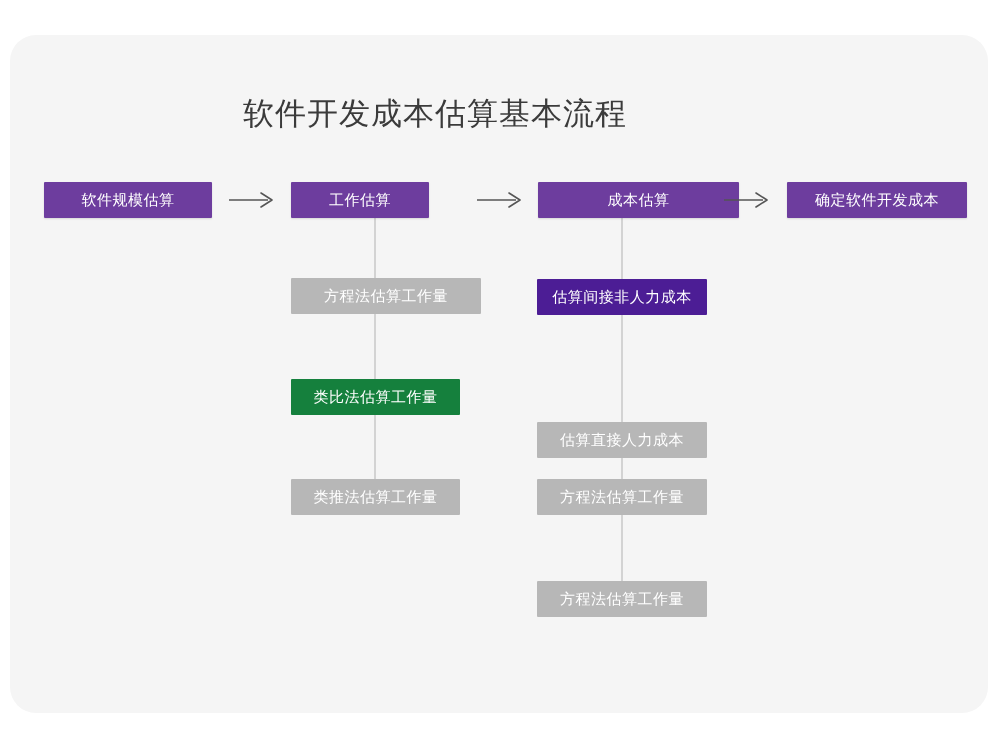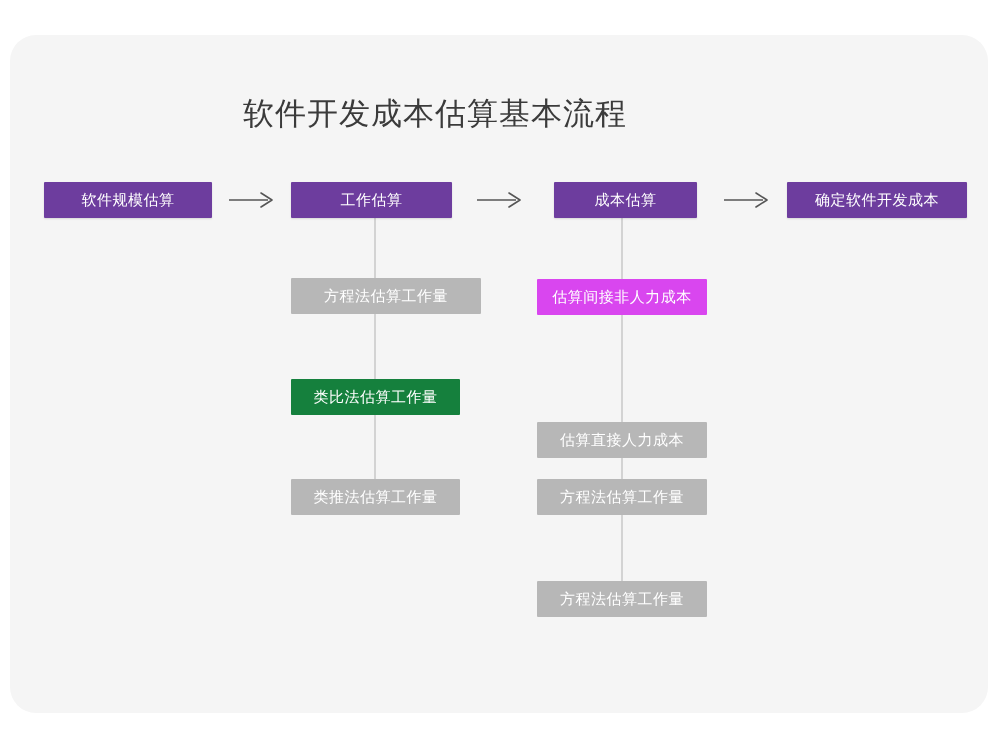--- a/index.html
+++ b/index.html
@@ -93,22 +93,22 @@
 
   <div id="title">软件开发成本估算基本流程</div>
 
   <div id="connector-layer">
       <div class="connector" style="left: 374px; top: 218px; height: 278px; background: rgb(211, 211, 211);"></div>
       <div class="connector" style="left: 621px; top: 218px; height: 380px; background: rgb(211, 211, 211);"></div>
     </div>
 
   <div id="steps-layer">
       <div class="node primary" style="left: 44px; top: 182px; width: 168px; background: rgb(109, 61, 158); color: rgb(255, 255, 255);">软件规模估算</div>
-      <div class="node primary" style="left: 291px; top: 182px; width: 161px; background: rgb(109, 61, 158); color: rgb(255, 255, 255);">工作估算</div>
-      <div class="node primary" style="left: 554px; top: 182px; width: 143px; background: rgb(109, 61, 158); color: rgb(255, 255, 255);">成本估算</div>
+      <div class="node primary" style="left: 291px; top: 182px; width: 138px; background: rgb(109, 61, 158); color: rgb(255, 255, 255);">工作估算</div>
+      <div class="node primary" style="left: 538px; top: 182px; width: 201px; background: rgb(109, 61, 158); color: rgb(255, 255, 255);">成本估算</div>
       <div class="node primary" style="left: 787px; top: 182px; width: 180px; background: rgb(109, 61, 158); color: rgb(255, 255, 255);">确定软件开发成本</div>
     </div>
 
   <div id="arrows-layer">
       <div class="arrow" style="left: 228px;">
         <svg width="46" height="20" viewBox="0 0 46 20">
           <line x1="1" y1="10" x2="40" y2="10" stroke="#555555" stroke-width="1.6"></line>
           <polyline points="33,3 44,10 33,17" fill="none" stroke="#555555" stroke-width="1.6" stroke-linecap="round" stroke-linejoin="round"></polyline>
         </svg>
       </div>
@@ -123,19 +123,19 @@
           <line x1="1" y1="10" x2="40" y2="10" stroke="#555555" stroke-width="1.6"></line>
           <polyline points="33,3 44,10 33,17" fill="none" stroke="#555555" stroke-width="1.6" stroke-linecap="round" stroke-linejoin="round"></polyline>
         </svg>
       </div>
     </div>
 
   <div id="branches-layer">
       <div class="node secondary" style="left: 291px; top: 278px; width: 190px; background: rgb(183, 183, 183); color: rgb(255, 255, 255);">方程法估算工作量</div>
       <div class="node secondary" style="left: 291px; top: 379px; width: 169px; background: #15803d; color: rgb(255, 255, 255);">类比法估算工作量</div>
       <div class="node secondary" style="left: 291px; top: 479px; width: 169px; background: rgb(183, 183, 183); color: rgb(255, 255, 255);">类推法估算工作量</div>
-      <div class="node secondary" style="left: 537px; top: 279px; width: 170px; background: #d946ef; color: rgb(255, 255, 255);">估算间接非人力成本</div>
+      <div class="node secondary" style="left: 537px; top: 279px; width: 170px; background: #4c1d95; color: rgb(255, 255, 255);">估算间接非人力成本</div>
       <div class="node secondary" style="left: 537px; top: 379px; width: 170px; background: rgb(183, 183, 183); color: rgb(255, 255, 255); margin-top: 43px;">估算直接人力成本</div>
       <div class="node secondary" style="left: 537px; top: 479px; width: 170px; background: rgb(183, 183, 183); color: rgb(255, 255, 255);">方程法估算工作量</div>
       <div class="node secondary" style="left: 537px; top: 581px; width: 170px; background: rgb(183, 183, 183); color: rgb(255, 255, 255);">方程法估算工作量</div>
     </div>
 
 </div>
 
 </body></html>

